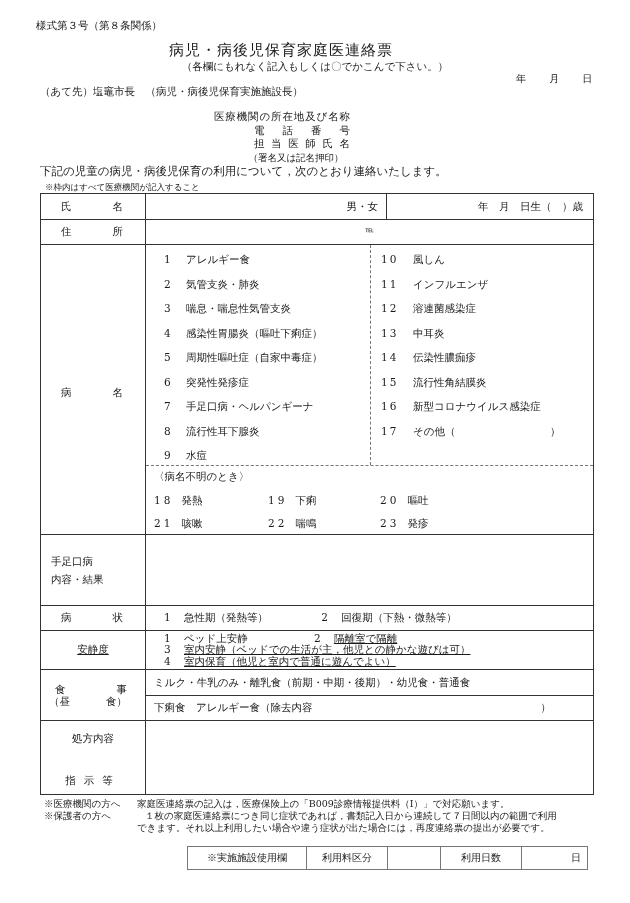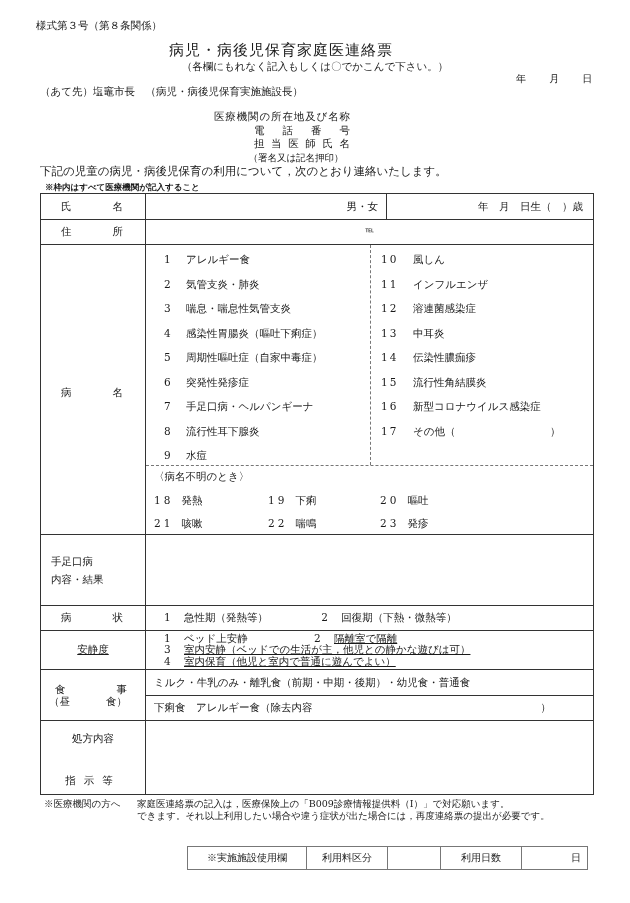--- a/index.html
+++ b/index.html
@@ -13,21 +13,21 @@
   .title { left: 0; width: 562px; top: 41px; text-align: center; font-size: 15px; letter-spacing: 1px; }
   .subtitle { left: 0; width: 630px; top: 60px; text-align: center; font-size: 10.5px; }
   .date { left: 516px; top: 72px; font-size: 10px; word-spacing: 20px; }
   .addressee { left: 40px; top: 85px; font-size: 10.5px; }
   .inst-block { left: 214px; top: 110px; width: 136px; font-size: 10.5px; line-height: 13.5px; }
   .inst-block div { text-align: justify; text-align-last: justify; }
   .inst-block .sig { text-align: center; text-align-last: center; font-size: 9.5px; margin-left: 28px; }
   .inst-phone { padding-left: 40px; }
   .inst-doctor { padding-left: 40px; }
   .intro { left: 40px; top: 164px; font-size: 11.5px; }
-  .note-top { left: 45px; top: 182px; font-size: 8.5px; font-weight: bold; }
+  .note-top { left: 45px; top: 182px; font-size: 8.5px; }
 
   table.main {
     position: absolute; left: 40px; top: 193px; width: 554px;
     border-collapse: collapse; border: 1.5px solid #333;
     font-size: 10.5px;
   }
   table.main td { border: 1px solid #333; padding: 0; vertical-align: middle; }
   td.lbl { width: 94px; text-align: center; letter-spacing: 0; }
   .lbl-spread { display: flex; justify-content: space-between; padding: 0 22px 0 20px; }
   .r-name td { height: 25px; }
@@ -227,20 +227,24 @@
   </tr>
 </tbody>
   </table>
 
 <div class="abs notes">
   <div class="row">
     <span class="head">※医療機関の方へ</span>
       <span>家庭医連絡票の記入は，医療保険上の「B009診療情報提供料（Ⅰ）」で対応願います。</span>
   </div>
   <div class="row">
+    <span class="head">※保護者の方へ</span>
+      <span class="body2">１枚の家庭医連絡票につき同じ症状であれば，書類記入日から連続して７日間以内の範囲で利用</span>
+  </div>
+  <div class="row">
     <span class="head"></span>
       <span>できます。それ以上利用したい場合や違う症状が出た場合には，再度連絡票の提出が必要です。</span>
   </div>
 </div>
 
 <table class="facility">
   <tbody>
       <tr>
     <td class="f1">※実施施設使用欄</td>
     <td class="f2">利用料区分</td>

